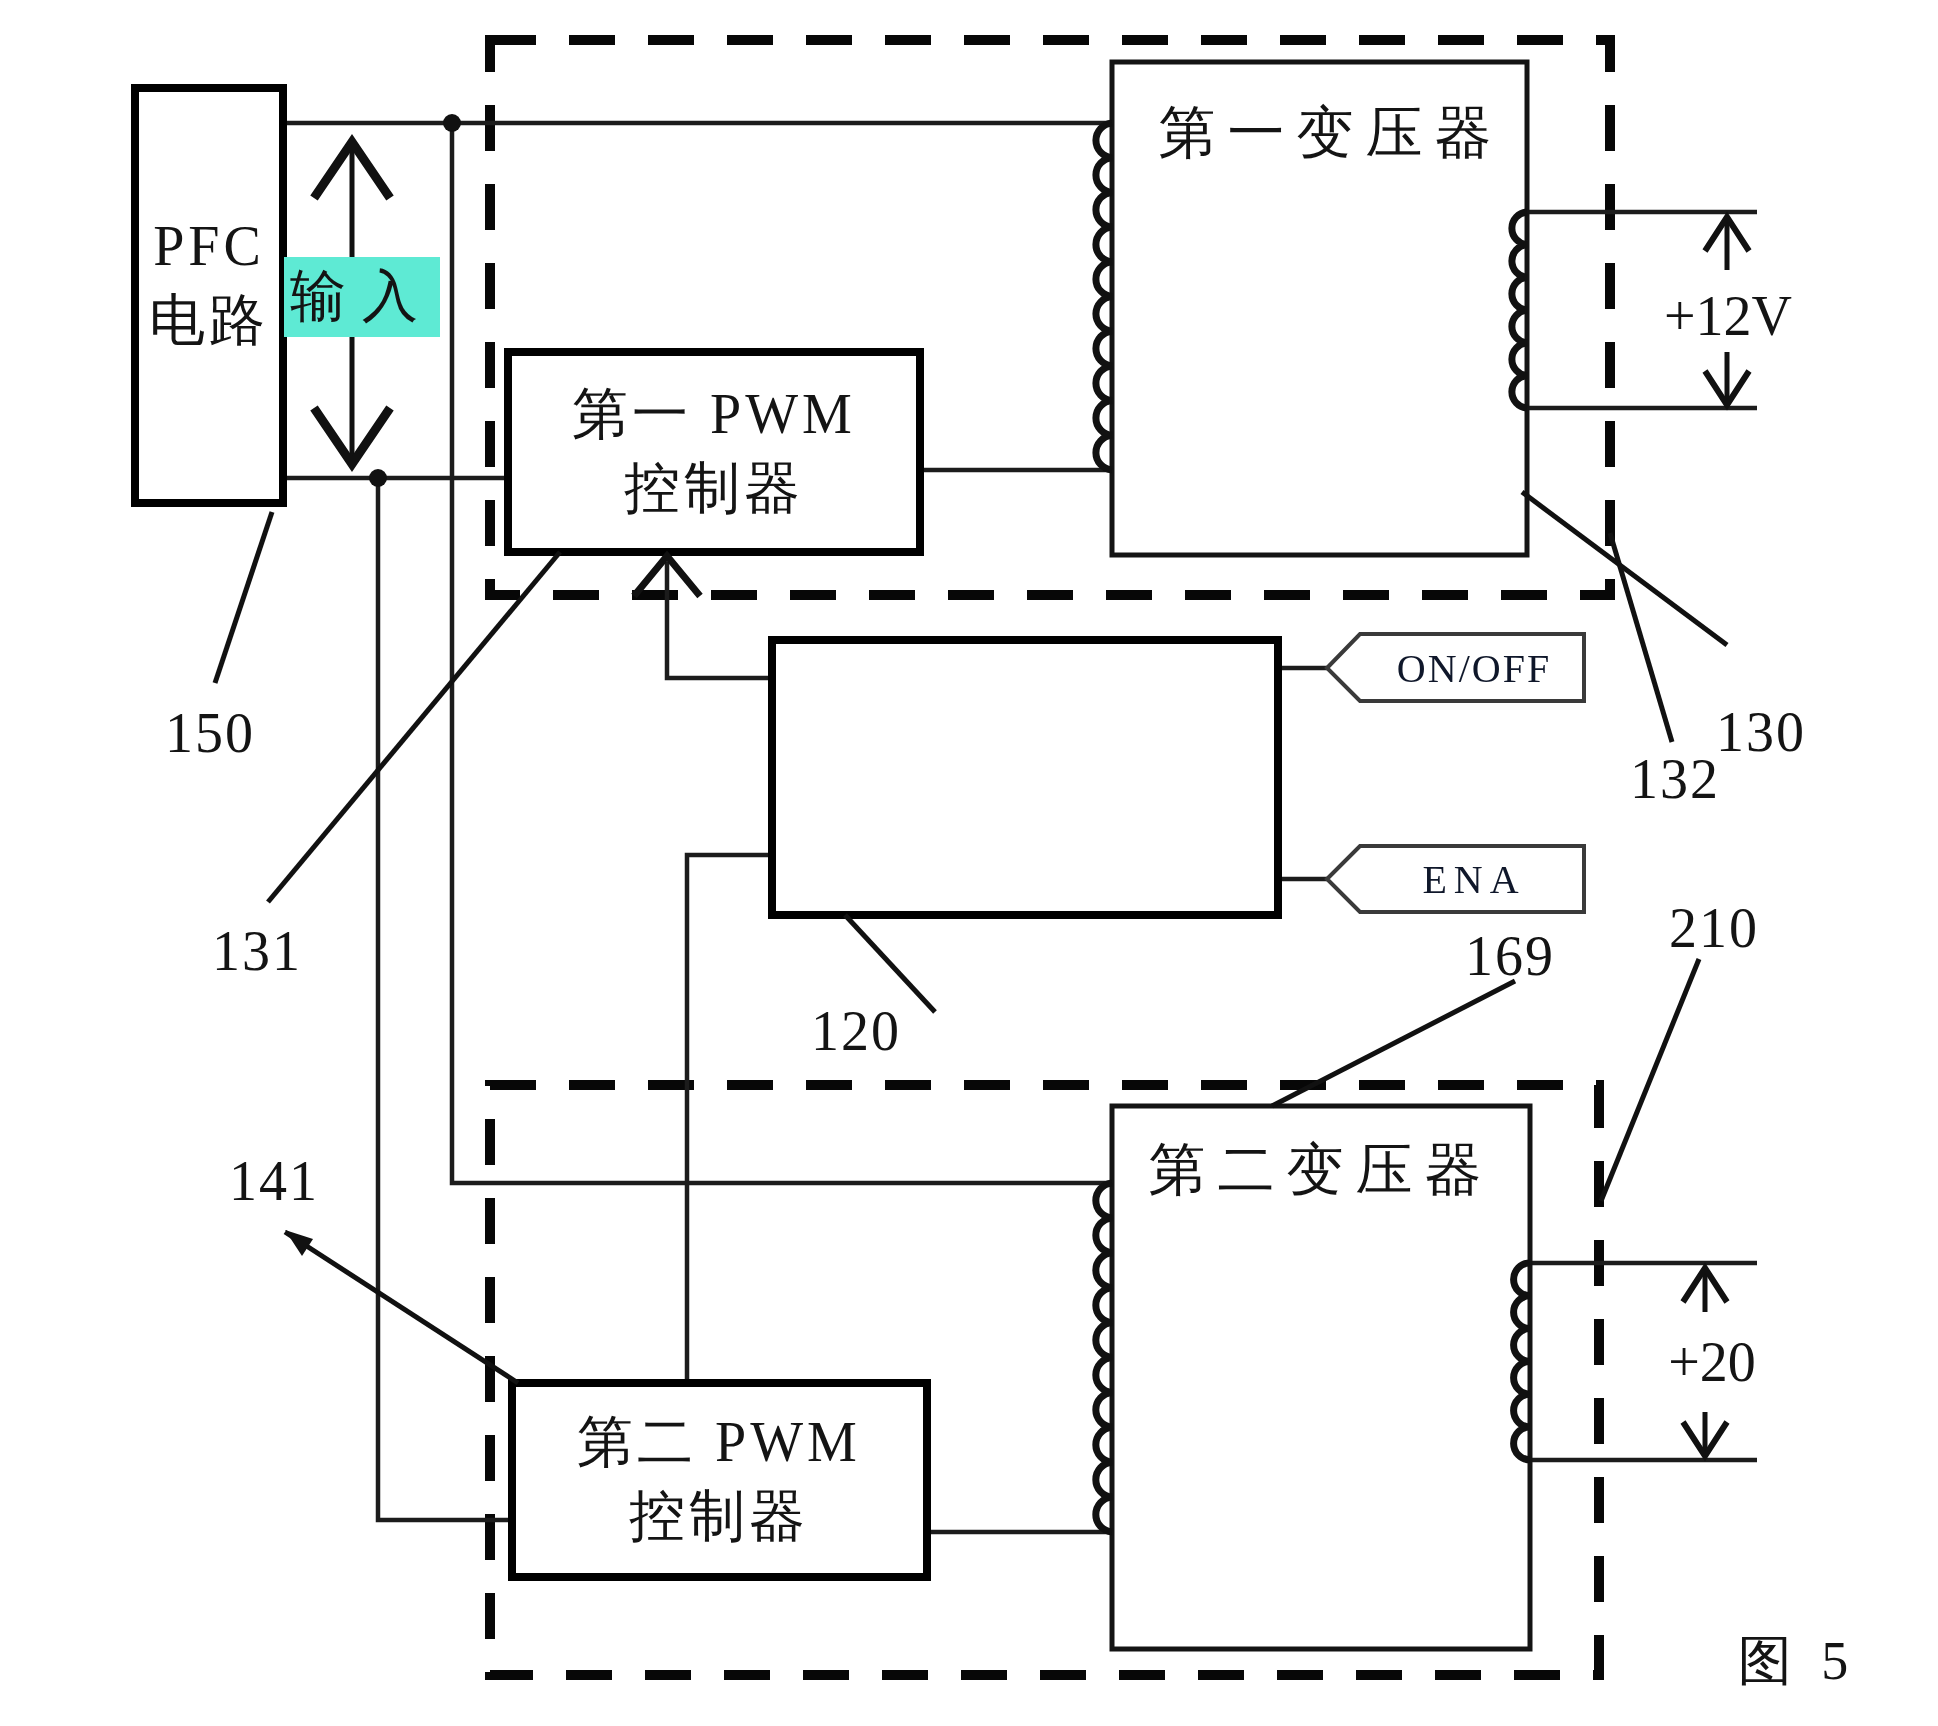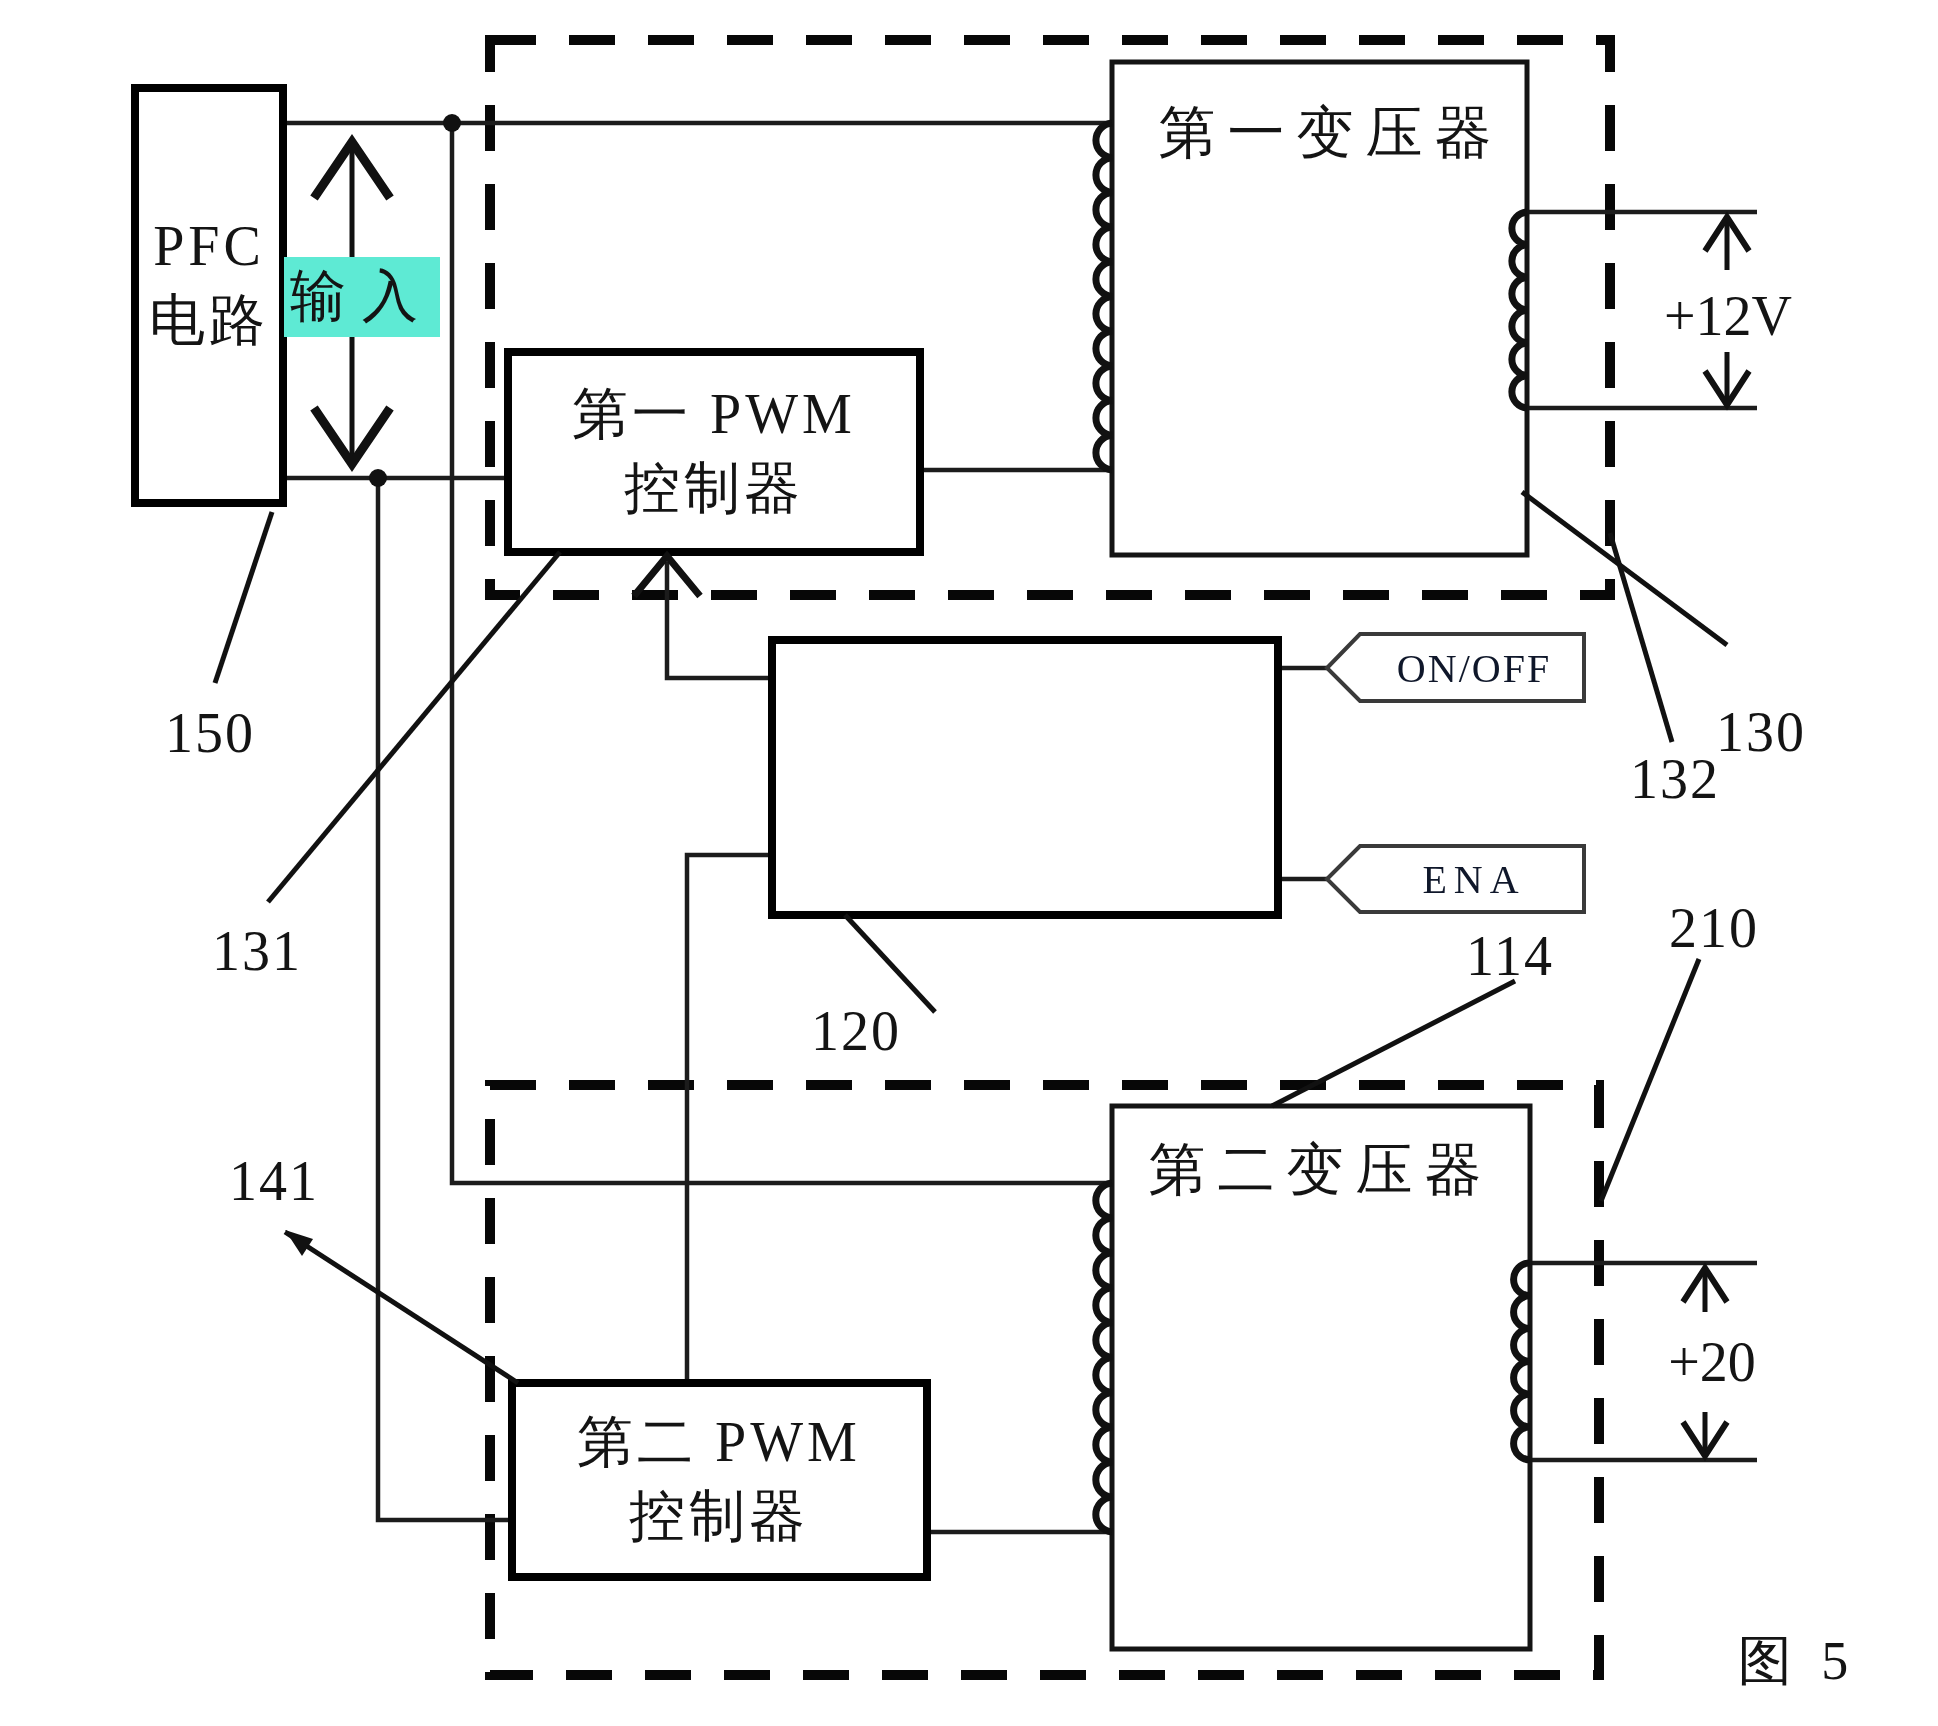--- a/index.html
+++ b/index.html
@@ -151,18 +151,18 @@
 
   <div class="lbl sig" style="left:1474px;top:668px;">ON/OFF</div>
   <div class="lbl sig" style="left:1474px;top:879px;letter-spacing:7px;">ENA</div>
 
   <div class="lbl num" style="left:210px;top:733px;">150</div>
   <div class="lbl num" style="left:257px;top:951px;">131</div>
   <div class="lbl num" style="left:274px;top:1181px;">141</div>
   <div class="lbl num" style="left:856px;top:1031px;">120</div>
   <div class="lbl num" style="left:1761px;top:694px;margin-top:38px;">130</div>
   <div class="lbl num" style="left:1675px;top:779px;">132</div>
-  <div class="lbl num" style="left:1510px;top:956px;">114</div>
+  <div class="lbl num" style="left:1510px;top:956px;">169</div>
   <div class="lbl num" style="left:1714px;top:928px;">210</div>
 
   <div class="lbl caption" style="left:1797px;top:1661px;">图 5</div>
 
 </div>
 
 </body></html>

